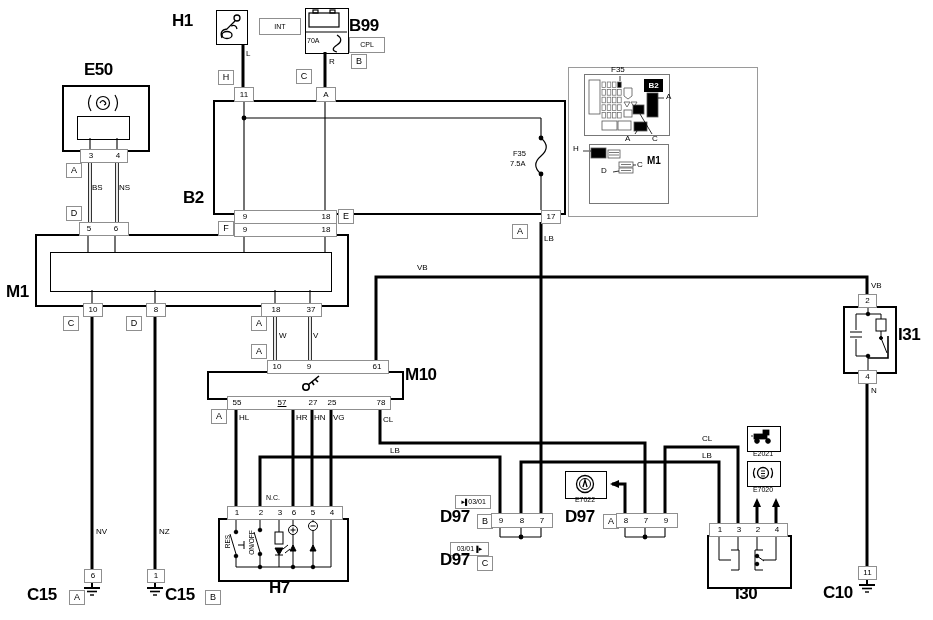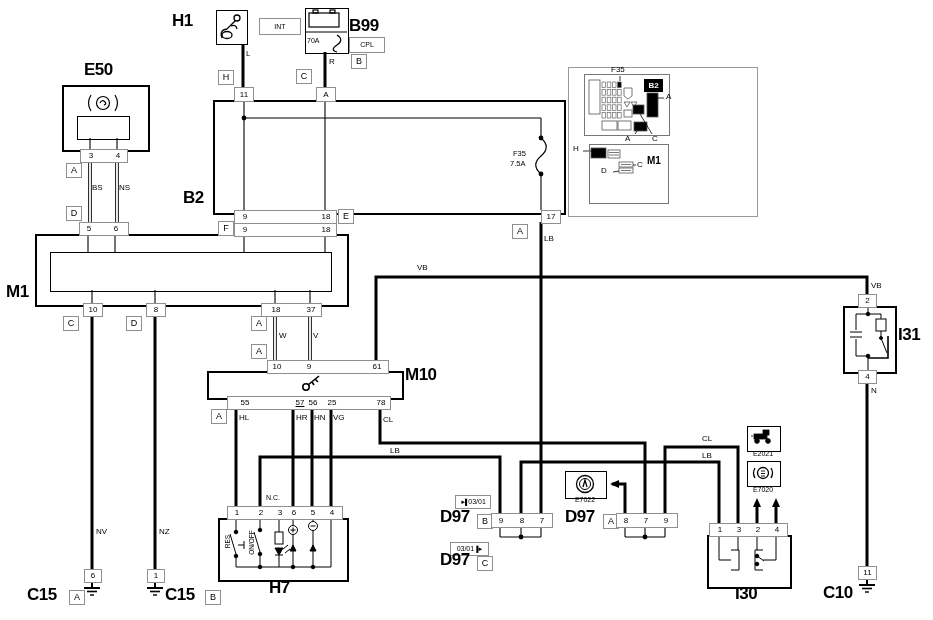--- a/index.html
+++ b/index.html
@@ -392,23 +392,23 @@
     <div class="prow" style="left: 261px; top: 303px; width: 59px; height: 12px; line-height: 12px;">
       <span class="pnum" style="left: 14px; line-height: 12px;">18</span>
       <span class="pnum" style="left: 49px; line-height: 12px;">37</span>
     </div>
     <div class="prow" style="left: 267px; top: 360px; width: 120px; height: 12px; line-height: 12px;">
       <span class="pnum" style="left: 9px; line-height: 12px;">10</span>
       <span class="pnum" style="left: 41px; line-height: 12px;">9</span>
       <span class="pnum" style="left: 109px; line-height: 12px; text-align: right;">61</span>
     </div>
     <div class="prow" style="left: 227px; top: 396px; width: 162px; height: 12px; line-height: 12px;">
-      <span class="pnum" style="left: 17px; line-height: 12px;">55</span>
-      <span class="pnum" style="left: 72px; line-height: 12px; text-decoration: underline;">57</span>
-      <span class="pnum" style="left: 85px; line-height: 12px;">56</span>
+      <span class="pnum" style="left: 9px; line-height: 12px;">55</span>
+      <span class="pnum" style="left: 54px; line-height: 12px; text-decoration: underline;">57</span>
+      <span class="pnum" style="left: 85px; line-height: 12px;">27</span>
       <span class="pnum" style="left: 104px; line-height: 12px;">25</span>
       <span class="pnum" style="left: 153px; line-height: 12px;">78</span>
     </div>
     <div class="prow" style="left: 227px; top: 506px; width: 114px; height: 12px; line-height: 12px;">
       <span class="pnum" style="left: 9px; line-height: 12px;">1</span>
       <span class="pnum" style="left: 33px; line-height: 12px;">2</span>
       <span class="pnum" style="left: 52px; line-height: 12px;">3</span>
       <span class="pnum" style="left: 66px; line-height: 12px;">6</span>
       <span class="pnum" style="left: 85px; line-height: 12px;">5</span>
       <span class="pnum" style="left: 104px; line-height: 12px;">4</span>

